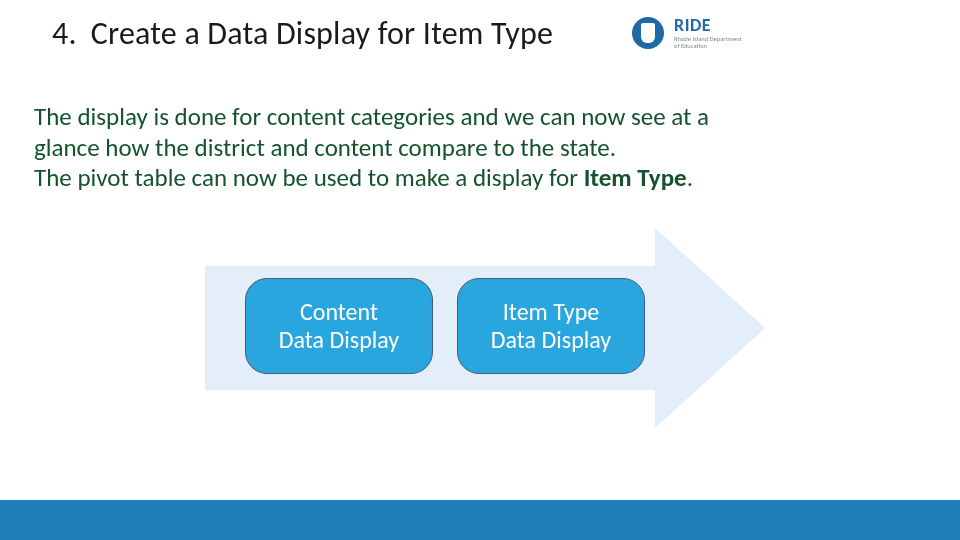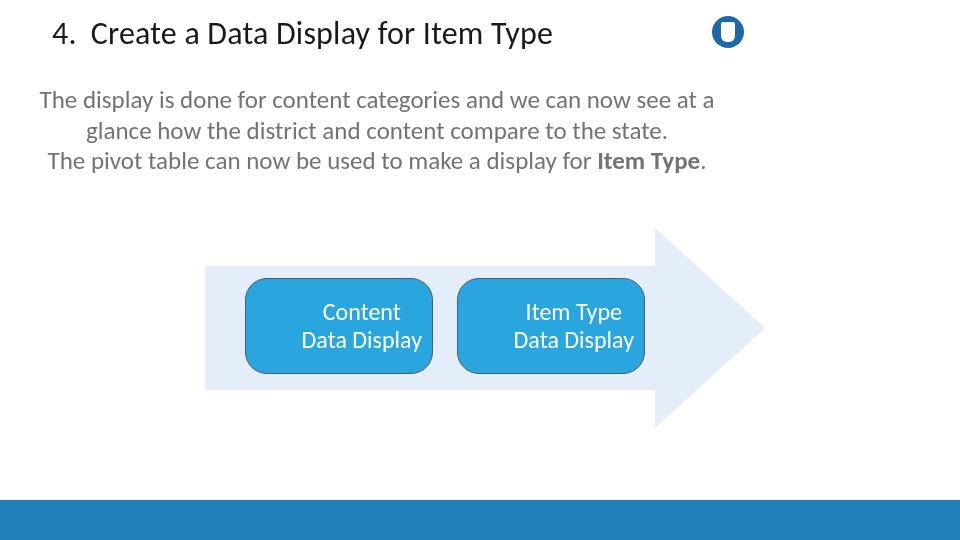--- a/index.html
+++ b/index.html
@@ -67,26 +67,25 @@
   .logo-sub {
     font-size: 6.5px;
     color: #7c8a96;
     line-height: 1.1;
     margin-top: 2px;
     max-width: 70px;
   }
   .body-text {
     position: absolute;
     left: 34px;
-    top: 85px;
+    top: 102px;
     right: 44px;
     font-size: 25px;
     line-height: 1.22;
-    color: #737373;
-    text-align: center;
+    color: #14532d;
   }
   .body-text b { font-weight: 700; }
 
   .diagram {
     position: absolute;
     left: 205px;
     top: 228px;
     width: 560px;
     height: 200px;
   }
@@ -104,21 +103,21 @@
   }
   .pill {
     width: 188px;
     height: 96px;
     background: #2aa6df;
     border: 1.5px solid #4a5a78;
     border-radius: 22px;
     color: #ffffff;
     display: flex;
     align-items: center;
-    justify-content: flex-end;
+    justify-content: center;
     text-align: center;
     font-size: 24px;
     line-height: 1.15;
     box-sizing: border-box;
     padding: 6px 10px;
   }
 
   .footer-bar {
     position: absolute;
     left: 0;
@@ -133,20 +132,24 @@
 
 <div class="slide">
 
   <div class="title">
     <span class="num">4.</span><span>Create a Data Display for Item Type</span>
   </div>
 
   <div class="logo">
     <div class="logo-seal">
       <div class="logo-seal-inner"></div>
+    </div>
+    <div class="logo-text">
+      <span class="logo-ride">RIDE</span>
+      <span class="logo-sub">Rhode Island Department of Education</span>
     </div>
   </div>
 
   <div class="body-text">
     <span>The display is done for content categories and we can now see at a</span><br>
     <span>glance how the district and content compare to the state.</span><br>
     <span>The pivot table can now be used to make a display for </span><b>Item Type</b><span>.</span>
   </div>
 
   <div class="diagram">

